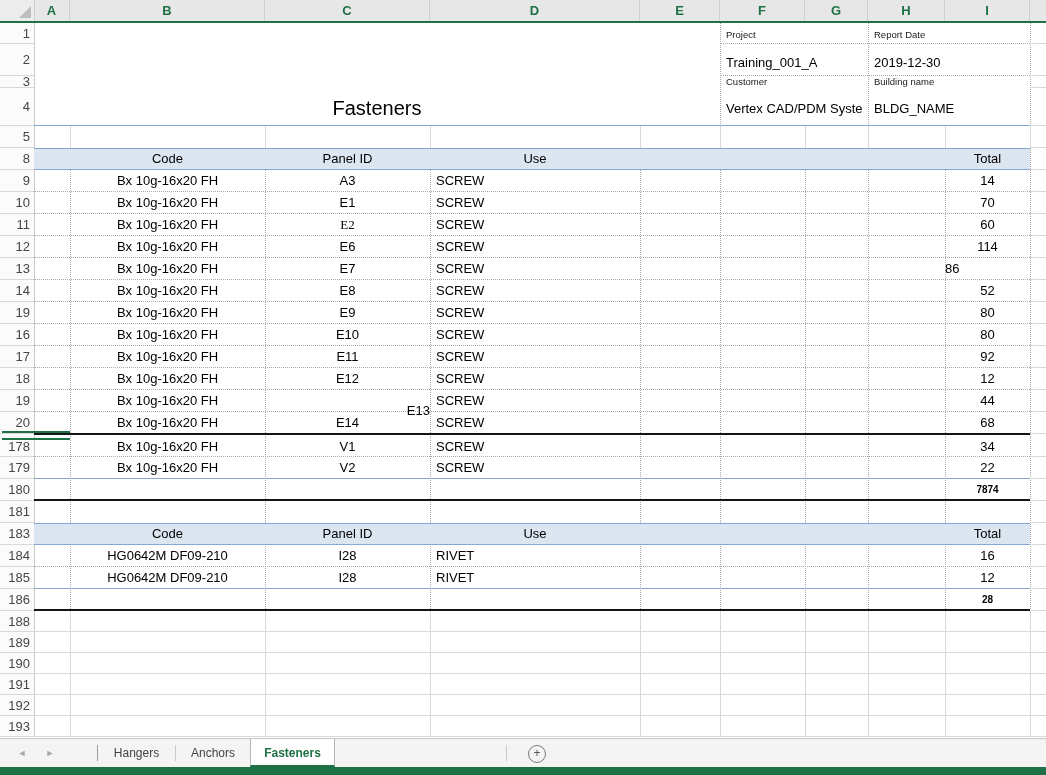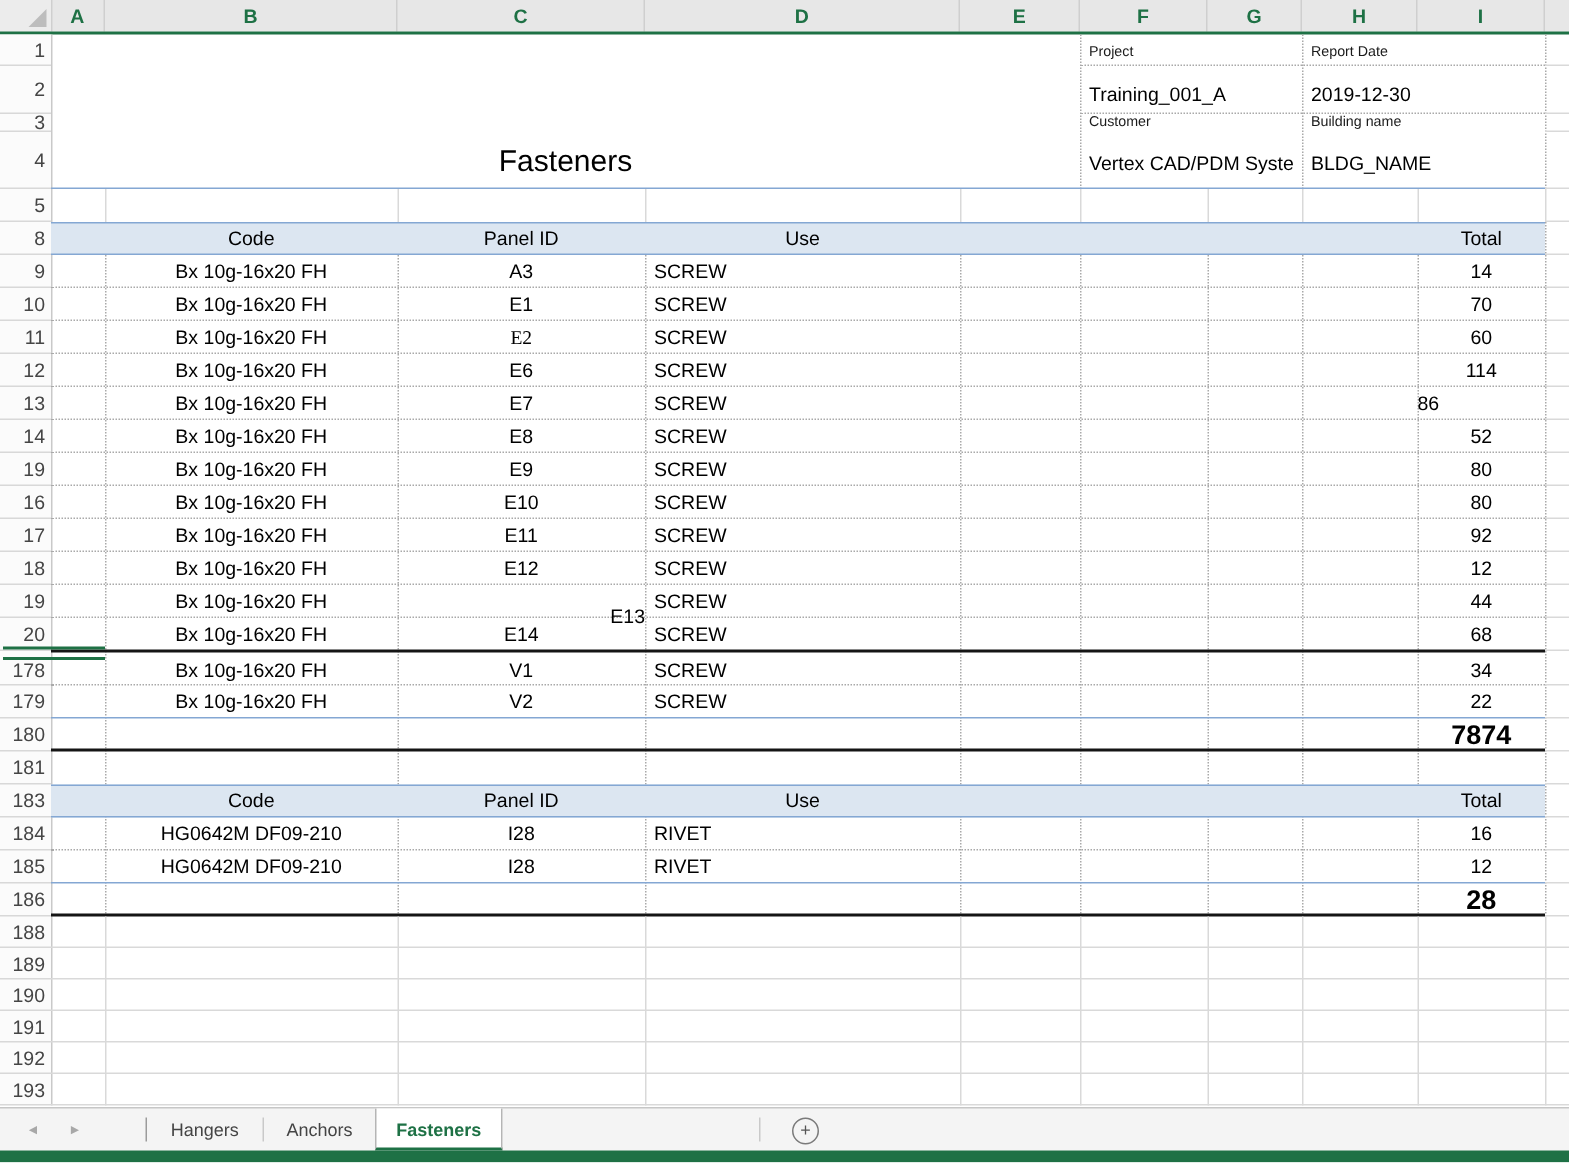--- a/index.html
+++ b/index.html
@@ -21,21 +21,21 @@
   .grid-h{position:absolute;height:1px;background:#D9D9D9;}
   .grid-v{position:absolute;width:1px;background:#D9D9D9;}
   .dot-h{position:absolute;height:0;border-top:1px dotted #A9A9A9;}
   .dot-v{position:absolute;width:0;border-left:1px dotted #A9A9A9;}
   .blue-h{position:absolute;height:1px;background:#84A7D3;}
   .black-h{position:absolute;height:2px;background:#151515;}
   .hdrband{position:absolute;left:34px;width:996px;height:22px;background:#DCE6F1;}
   .hdrlbl{position:absolute;top:0;height:22px;line-height:22px;font-size:13px;color:#000;text-align:center;}
   .ctext{position:absolute;font-size:13px;color:#000;white-space:nowrap;overflow:hidden;}
   .small-lbl{position:absolute;font-size:9.5px;color:#1a1a1a;white-space:nowrap;}
-  .totaltxt{font-weight:bold;font-size:18px;}
+  .totaltxt{font-weight:bold;font-size:10px;}
   
   #logo{position:absolute;left:50px;top:28px;width:200px;height:54px;}
   #logo .brand{position:absolute;left:52px;top:4px;font-size:19px;font-weight:bold;
                letter-spacing:7px;color:#1D5FA8;}
   #logo .redline{position:absolute;left:54px;top:29px;width:126px;height:2px;background:#D9523B;}
   #logo .sub{position:absolute;left:55px;top:34px;font-size:8.5px;letter-spacing:7.5px;color:#2E75B6;}
   
   #title{position:absolute;left:34px;top:88px;width:686px;height:38px;line-height:40px;
          text-align:center;font-size:20px;color:#000;}
   

